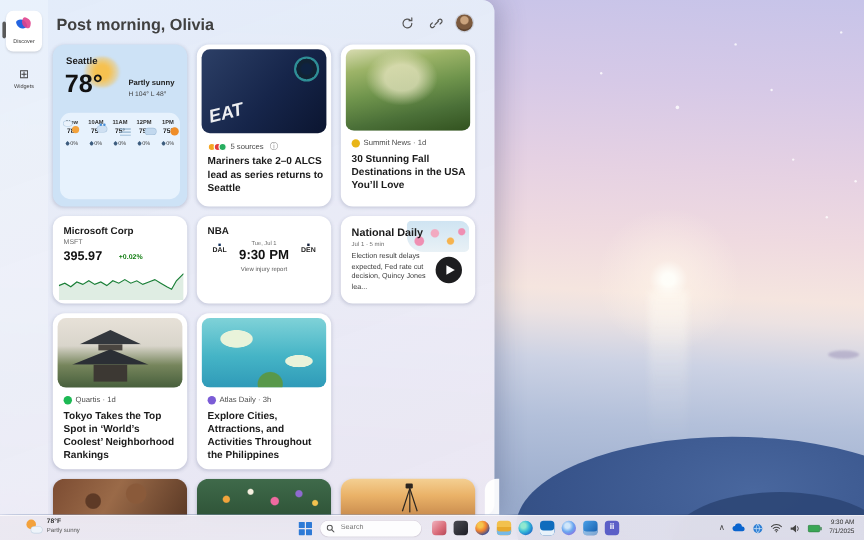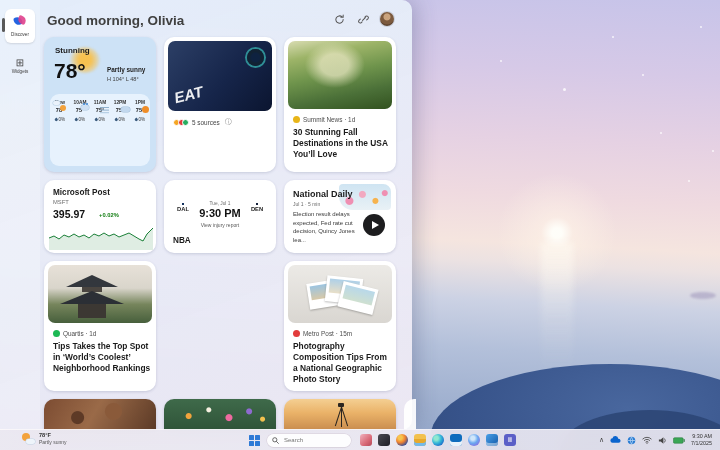--- a/index.html
+++ b/index.html
@@ -96,21 +96,21 @@
   .fall .headline{position:absolute;left:9px;top:90px;width:98px;}
   
   .stock{left:44px;top:180px;width:112px;height:73px;}
   .s-company{position:absolute;left:9px;top:8px;font-size:8.2px;font-weight:bold;color:#1b1b1b;}
   .s-symbol{position:absolute;left:9px;top:19px;font-size:5.8px;color:#6e6e6e;}
   .s-price{position:absolute;left:9px;top:28px;font-size:10.5px;font-weight:bold;color:#111;}
   .s-change{position:absolute;left:55px;top:32px;font-size:5.8px;font-weight:bold;}
   .sparkline{position:absolute;left:5px;top:44px;}
   
   .nba{left:164px;top:180px;width:112px;height:73px;}
-  .n-league{position:absolute;left:9px;top:8px;font-size:8.2px;font-weight:bold;color:#1b1b1b;margin-top:48px;}
+  .n-league{position:absolute;left:9px;top:8px;font-size:8.2px;font-weight:bold;color:#1b1b1b;}
   .team{position:absolute;top:24px;width:22px;text-align:center;}
   .team.away{left:8px;} .team.home{right:8px;}
   .team-logo{width:15px;height:15px;border-radius:50%;margin:0 auto;}
   .logo-dal{background:radial-gradient(circle at 35% 32%,#5b9ae8 0 3px,#1d4f9e 8px);box-shadow:0 0 0 1px #12315e;}
   .logo-den{background:radial-gradient(circle,#f0bd44 0 3px,#24355c 4.5px);box-shadow:0 0 0 1px #16223c;}
   .team-abbr{display:block;font-size:5.8px;font-weight:bold;color:#222;margin-top:2px;}
   .n-date{position:absolute;left:0;right:0;top:21px;text-align:center;font-size:4.8px;color:#6c6c6c;}
   .n-time{position:absolute;left:0;right:0;top:27px;text-align:center;font-size:11px;font-weight:bold;color:#111;}
   .n-link{position:absolute;left:0;right:0;top:42px;text-align:center;font-size:5px;color:#5a5a5a;cursor:pointer;}
   
@@ -239,39 +239,39 @@
         <span class="rail-indicator"></span>
         <span class="discover-glyph"><i class="b"></i><i class="p"></i></span>
         <span class="rail-label">Discover</span>
       </div>
       <div class="rail-item widgets">
         <span class="widgets-glyph">⊞</span>
         <span class="rail-label">Widgets</span>
       </div>
     </div>
 
-    <div class="greeting">Good morning, Olivia</div>
+    <div class="greeting">Post morning, Olivia</div>
 
     <div class="top-actions">
       <button class="iconbtn">
         <svg width="11" height="11" viewBox="0 0 12 12">
             <path d="M10 6a4 4 0 1 1-1.2-2.8M10 1v2.5H7.5" fill="none" stroke="#555" stroke-width="1.1" stroke-linecap="round"></path>
           </svg>
       </button>
       <button class="iconbtn">
         <svg width="11" height="11" viewBox="0 0 12 12">
             <path d="M5 7l3-3M4.5 8.5l-1 1a1.8 1.8 0 0 1-2.5-2.5l1.5-1.5M7.5 3.5l1-1a1.8 1.8 0 0 1 2.5 2.5L9.5 6.5" fill="none" stroke="#555" stroke-width="1.1" stroke-linecap="round"></path>
           </svg>
       </button>
       <div class="avatar"></div>
     </div>
 
     <div class="card weather">
       <div class="w-sun"></div>
-      <div class="w-city">Stunning</div>
+      <div class="w-city">Seattle</div>
       <div class="w-temp">78°</div>
       <div class="w-cond">Partly sunny</div>
       <div class="w-hl">H 104°  L 48°</div>
       <div class="w-hours">
         <div class="hcol">
           <span class="hlab">Now</span>
           <span class="wi sun-cloud"></span>
           <span class="htemp">78°</span>
           <span class="hprec">
               <i class="drop"></i>
@@ -324,33 +324,34 @@
       </div>
       <div class="sources-row">
         <span class="pills">
           <i style="background:#f5a623"></i>
           <i style="background:#e23c3c"></i>
           <i style="background:#27ae60"></i>
         </span>
         <span>5 sources</span>
         <span class="info-glyph">ⓘ</span>
       </div>
+      <div class="headline">Mariners take 2–0 ALCS lead as series returns to Seattle</div>
     </div>
 
     <div class="card fall">
       <div class="card-img"></div>
       <div class="attr">
         <span class="src-dot" style="background:#e8b518"></span>
         <span>Summit News · 1d</span>
       </div>
       <div class="headline">30 Stunning Fall Destinations in the USA You’ll Love</div>
     </div>
 
     <div class="card stock">
-      <div class="s-company">Microsoft Post</div>
+      <div class="s-company">Microsoft Corp</div>
       <div class="s-symbol">MSFT</div>
       <div class="s-price">395.97</div>
       <div class="s-change" style="color:#107c10">+0.02%</div>
       <svg class="sparkline" width="104" height="26" viewBox="0 0 104 26">
         <polygon points="0,14 5,12 10,15 15,11 20,13 25,10 30,13 35,11 40,14 45,10 50,12 55,9 60,12 65,10 70,13 75,11 80,9 85,12 90,15 94,17 98,10 104,4 104,26 0,26" fill="rgba(26,127,55,.14)"></polygon>
         <polyline points="0,14 5,12 10,15 15,11 20,13 25,10 30,13 35,11 40,14 45,10 50,12 55,9 60,12 65,10 70,13 75,11 80,9 85,12 90,15 94,17 98,10 104,4" fill="none" stroke="#1a7f37" stroke-width="1"></polyline>
       </svg>
     </div>
 
     <div class="card nba">
@@ -382,42 +383,32 @@
       <div class="card-img">
         <span class="pagoda-roof"></span>
         <span class="pagoda-body"></span>
         <span class="pagoda-roof r2"></span>
         <span class="pagoda-body b2"></span>
       </div>
       <div class="attr">
         <span class="src-dot" style="background:#1db954"></span>
         <span>Quartis · 1d</span>
       </div>
-      <div class="headline">Tips Takes the Top Spot in ‘World’s Coolest’ Neighborhood Rankings</div>
-    </div>
-
-
-    <div class="card news3 photography">
-      <div class="card-img">
-        <span class="photo p1">
-            <i></i>
-          </span>
-        <span class="photo p2">
-            <i></i>
-          </span>
-        <span class="photo p3">
-            <i></i>
-          </span>
-      </div>
+      <div class="headline">Tokyo Takes the Top Spot in ‘World’s Coolest’ Neighborhood Rankings</div>
+    </div>
+
+    <div class="card news3 philippines">
+      <div class="card-img"></div>
       <div class="attr">
-        <span class="src-dot" style="background:#e23c3c"></span>
-        <span>Metro Post · 15m</span>
-      </div>
-      <div class="headline">Photography Composition Tips From a National Geographic Photo Story</div>
-    </div>
+        <span class="src-dot" style="background:#7b5cd6"></span>
+        <span>Atlas Daily · 3h</span>
+      </div>
+      <div class="headline">Explore Cities, Attractions, and Activities Throughout the Philippines</div>
+    </div>
+
 
     <div class="card news4 pottery"></div>
     <div class="card news4 flowers"></div>
     <div class="card news4 field">
       <span class="tripod">
           <i class="cam"></i>
           <i class="l1"></i>
           <i class="l2"></i>
           <i class="l3"></i>
         </span>

